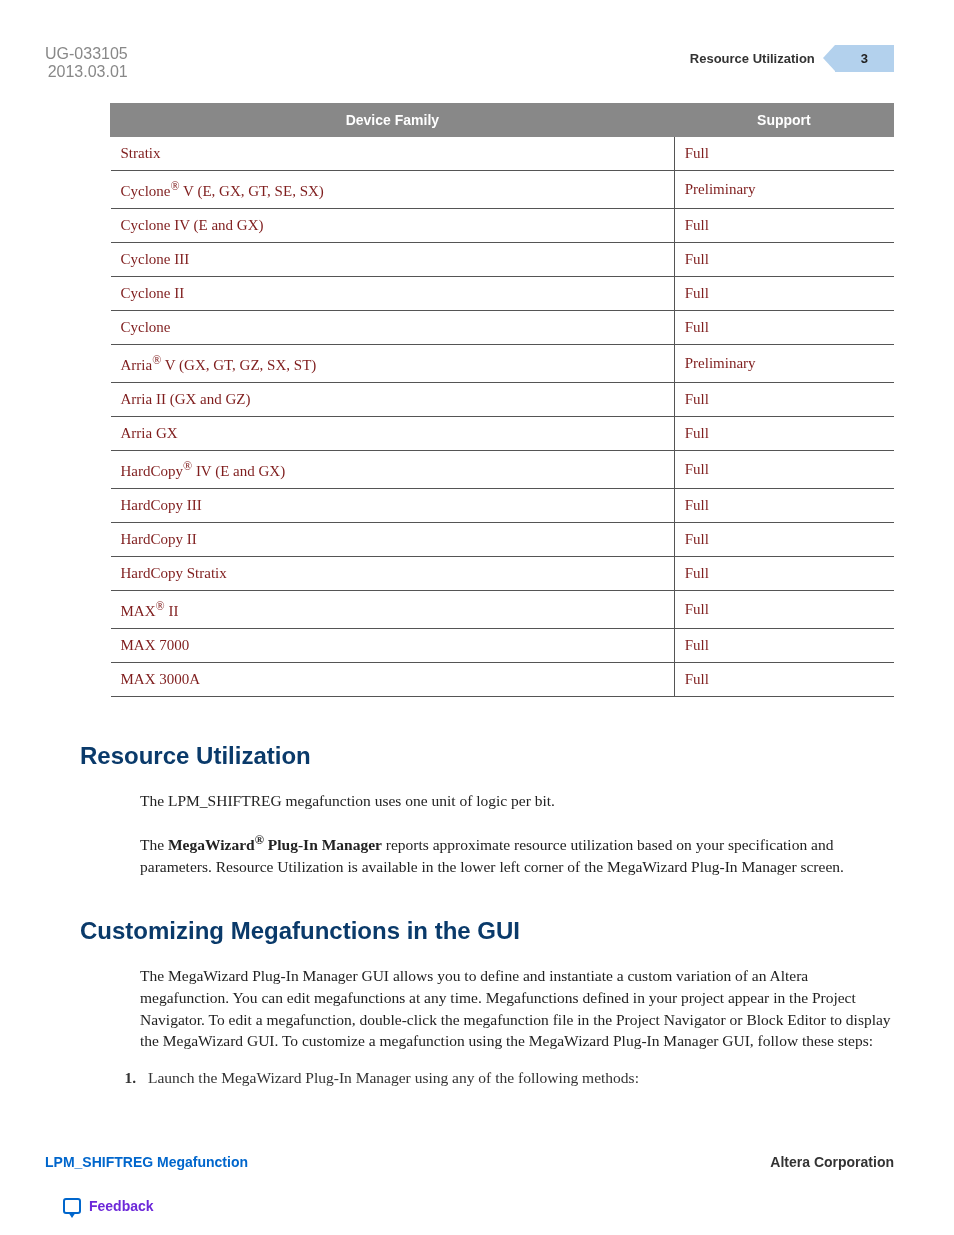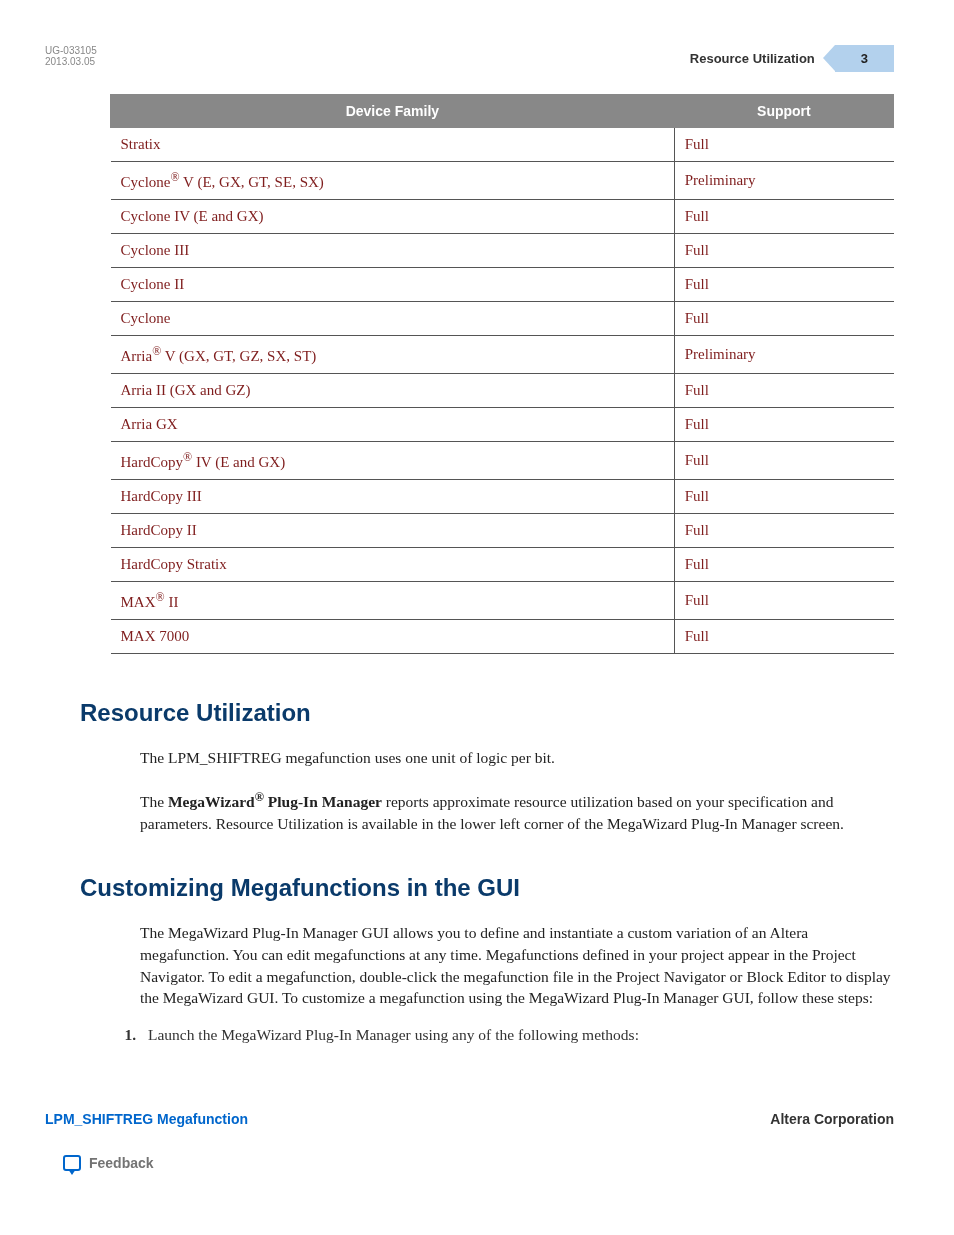--- a/index.html
+++ b/index.html
@@ -11,21 +11,21 @@
       margin: 0 auto;
       padding: 45px 60px 40px 45px;
     }
     .header {
       display: flex;
       justify-content: space-between;
       align-items: flex-start;
       margin-bottom: 22px;
       font-family: Arial, Helvetica, sans-serif;
     }
-    .header-left { font-size: 10px; color: #888; }
+    .header-left { font-size: 16px; color: #888; text-align: right; }
     .header-left .doc-id { display: block; }
     .header-left .date { display: block; }
     .header-right { display: flex; align-items: center; gap: 0; }
     .header-right .section { font-size: 13px; font-weight: bold; color: #333; padding-right: 20px; }
     .header-right .page-badge {
       background: #b3d1ed;
       color: #222;
       font-size: 13px;
       font-weight: bold;
       padding: 6px 26px;
@@ -103,21 +103,21 @@
       font-size: 14px;
       font-weight: bold;
       position: relative;
       padding-right: 30px;
     }
     .footer-right { color: #333; font-size: 14px; font-weight: bold; }
     .feedback {
       display: flex;
       align-items: center;
       gap: 8px;
-      color: #737373;
+      color: #6d28d9;
       font-size: 14px;
       font-weight: bold;
       margin-left: 18px;
     }
     .feedback-icon {
       width: 18px;
       height: 16px;
       border: 2px solid #0066cc;
       border-radius: 3px;
       position: relative;
@@ -134,21 +134,21 @@
       border-right: 4px solid transparent;
       border-top: 6px solid #0066cc;
     }
   </style>
 </head>
 <body>
 
 <div class="header">
   <div class="header-left">
     <span class="doc-id">UG-033105</span>
-    <span class="date">2013.03.05</span>
+    <span class="date">2013.03.01</span>
   </div>
   <div class="header-right">
     <span class="section">Resource Utilization</span>
     <span class="page-badge">3</span>
   </div>
 </div>
 
 <div class="table-wrap">
   <table>
     <thead>
@@ -211,20 +211,24 @@
           <td>Full</td>
         </tr>
         <tr>
           <td><span>MAX</span><span class="reg">®</span><span> II</span></td>
           <td>Full</td>
         </tr>
         <tr>
           <td>MAX 7000</td>
           <td>Full</td>
         </tr>
+        <tr>
+          <td>MAX 3000A</td>
+          <td>Full</td>
+        </tr>
       </tbody>
   </table>
 </div>
 
 <div class="section-block">
   <h2>Resource Utilization</h2>
   <p class="body-text">The LPM_SHIFTREG megafunction uses one unit of logic per bit.</p>
   <p class="body-text">
     <span>The </span><strong><span>MegaWizard</span><span class="reg">®</span><span> Plug-In Manager</span></strong><span> reports approximate resource utilization based on your specification and parameters. Resource Utilization is available in the lower left corner of the MegaWizard Plug-In Manager screen.</span>
   </p>

